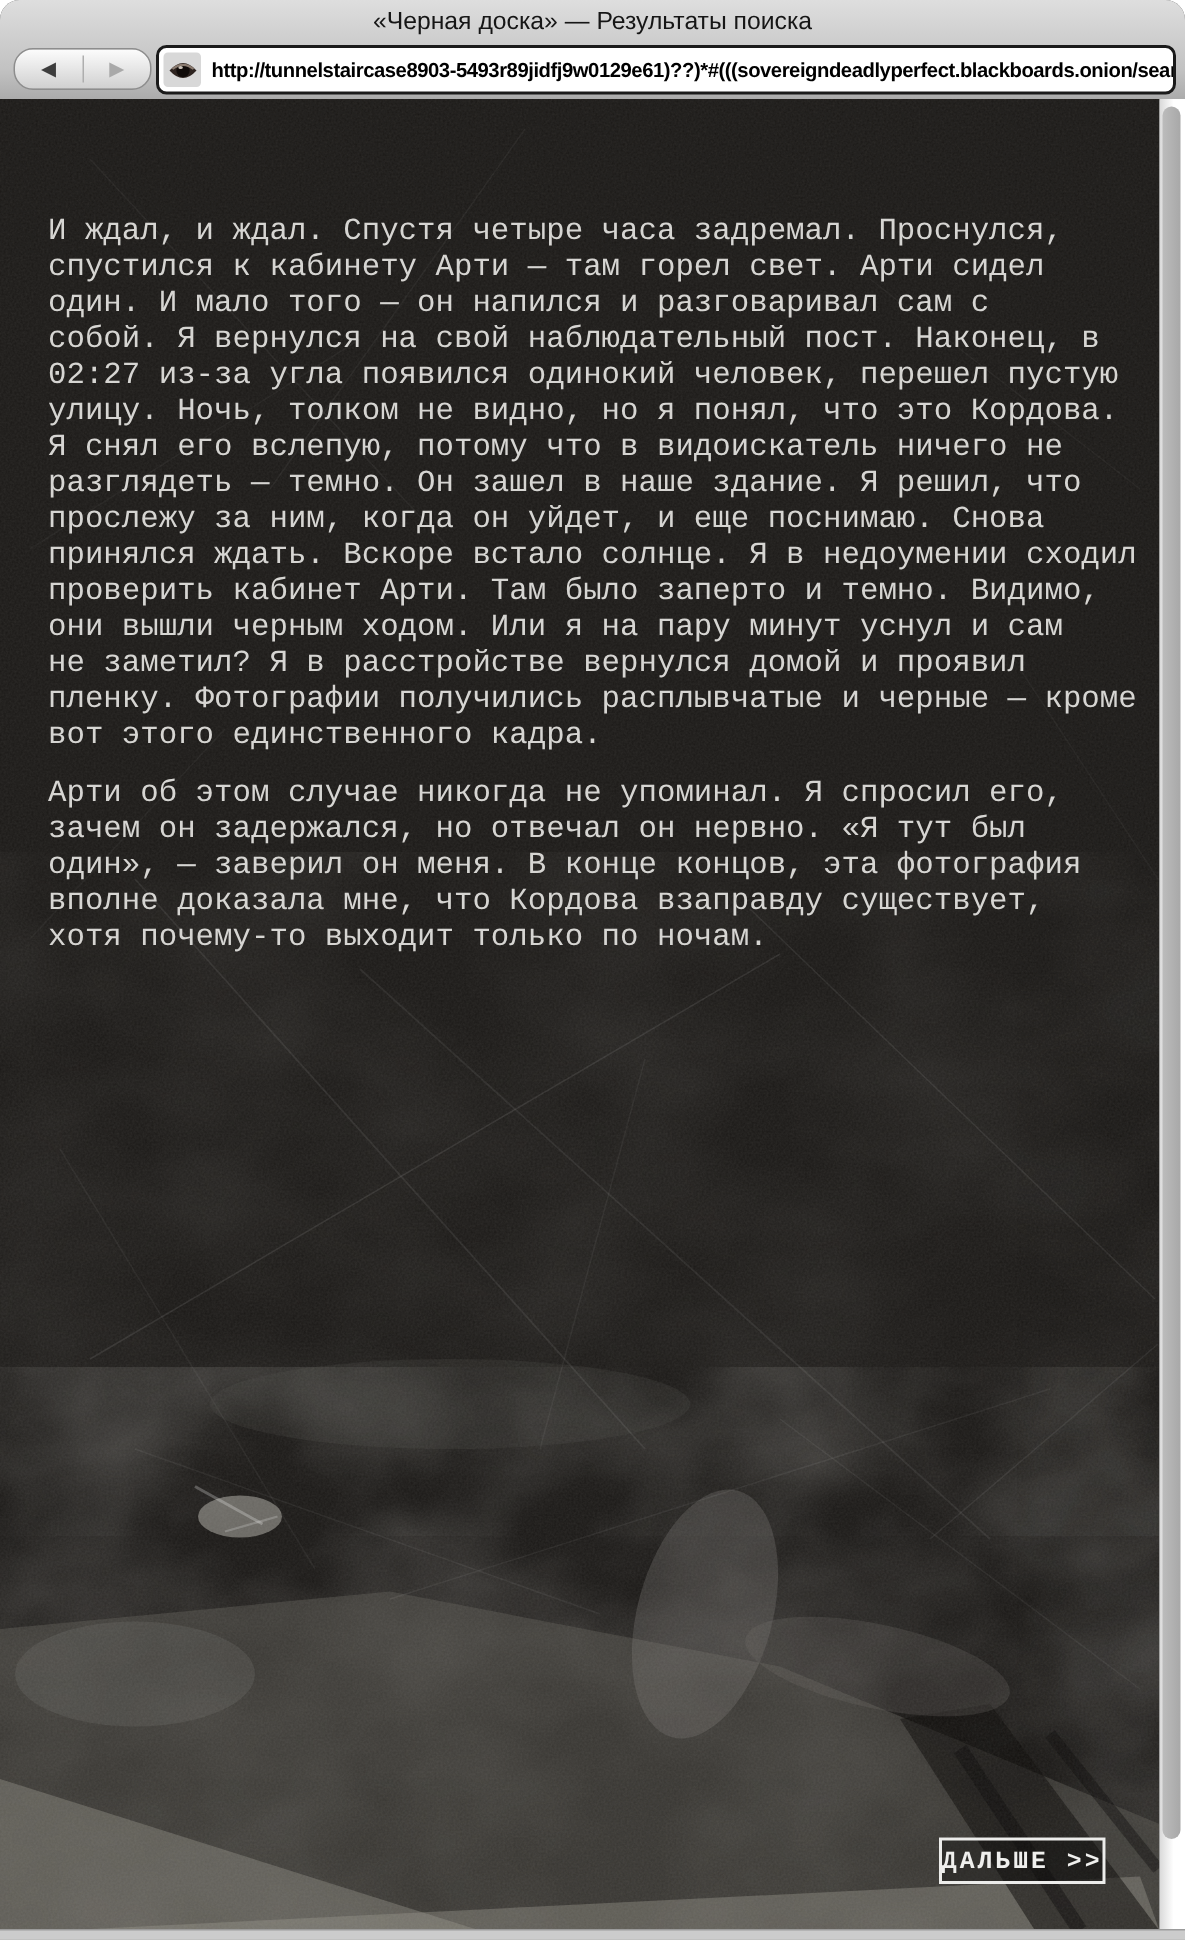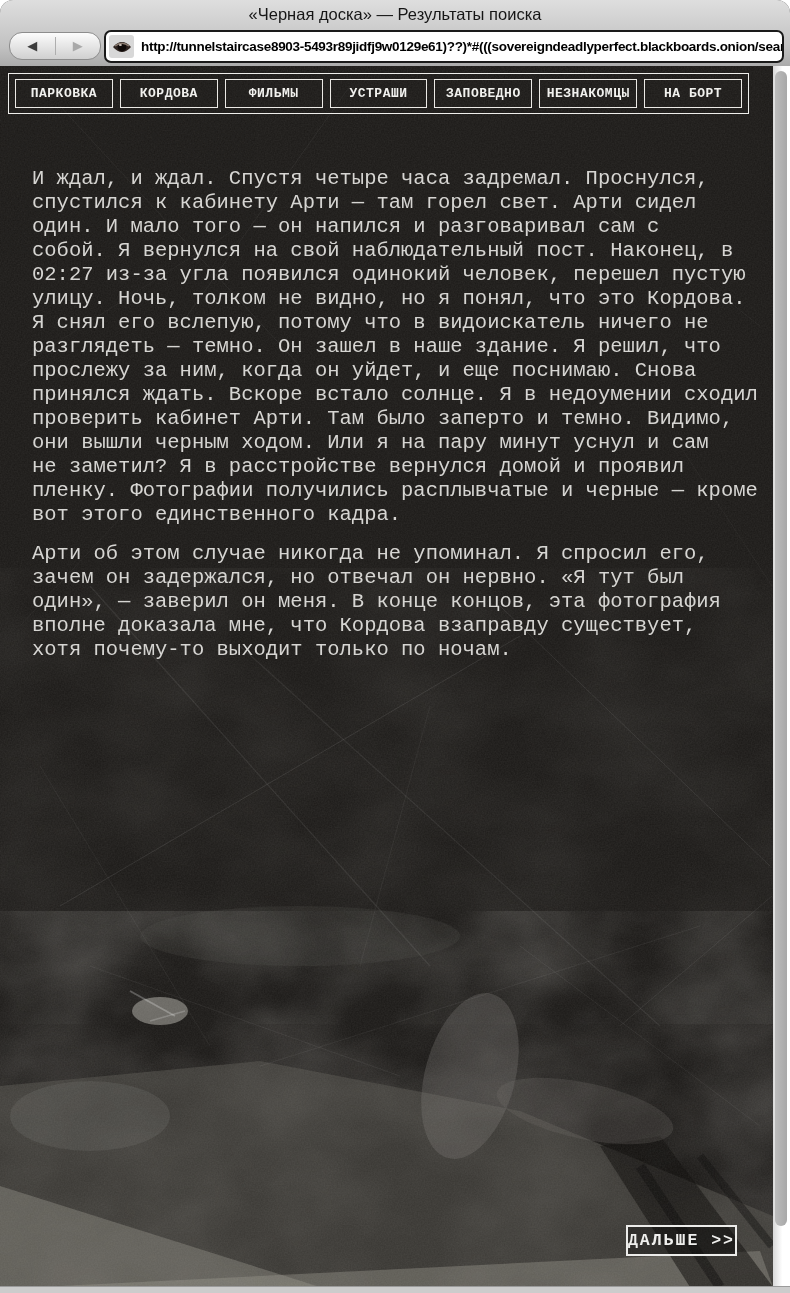--- a/index.html
+++ b/index.html
@@ -34,21 +34,21 @@
   .board{position:absolute;left:0;top:66px;width:773px;height:1221px;
          background:#1b1917;overflow:hidden;}
   .board svg.texture{position:absolute;left:0;top:0;width:100%;height:100%;}
   .navbar{position:absolute;left:8px;top:7px;width:727px;
           border:1px solid #efefec;display:flex;gap:7px;padding:5px 6px;}
   .navtab{flex:1;border:1px solid #eceae6;color:#f1f1ee;text-align:center;
           padding:6px 1px;font-family:"Liberation Mono",monospace;font-weight:bold;
           font-size:13px;letter-spacing:0.5px;white-space:nowrap;cursor:pointer;}
   .story{position:absolute;left:32px;top:77px;width:748px;
          font-family:"Liberation Mono",monospace;font-size:20.5px;line-height:24px;
-         color:#d6d5d2;margin-top:24px;}
+         color:#d6d5d2;}
   .para{white-space:pre-line;margin:0;}
   .para + .para{margin-top:15px;}
   .nextbtn{position:absolute;top:1159px;right:36px;
            border:2px solid #ececea;background:rgba(12,12,12,0.35);
            color:#efefed;font-family:"Liberation Mono",monospace;font-weight:bold;
            font-size:16.5px;letter-spacing:2px;padding:4px 0;cursor:pointer;}
   
   .scrolltrack{position:absolute;right:0;top:66px;width:17px;height:1221px;
                background:linear-gradient(to right,#d9d9d9,#ffffff 55%);}
   .scrollthumb{position:absolute;left:2px;top:5px;width:12px;height:1155px;
@@ -127,29 +127,20 @@
         <line x1="260" y1="1000" x2="700" y2="860" opacity="0.06"></line>
         <line x1="40" y1="700" x2="210" y2="980" opacity="0.05"></line>
         <line x1="430" y1="640" x2="360" y2="900" opacity="0.05"></line>
         <line x1="520" y1="880" x2="760" y2="1060" opacity="0.06"></line>
         <line x1="130" y1="925" x2="175" y2="950" opacity="0.25" stroke-width="2"></line>
         <line x1="150" y1="955" x2="185" y2="945" opacity="0.2" stroke-width="1.5"></line>
       </g>
       <rect x="0" y="0" width="773" height="1221" filter="url(#grain)" opacity="0.16"></rect>
     </svg>
 
-    <div class="navbar">
-      <div class="navtab">ПАРКОВКА</div>
-      <div class="navtab">КОРДОВА</div>
-      <div class="navtab">ФИЛЬМЫ</div>
-      <div class="navtab">УСТРАШИ</div>
-      <div class="navtab">ЗАПОВЕДНО</div>
-      <div class="navtab">НЕЗНАКОМЦЫ</div>
-      <div class="navtab">НА БОРТ</div>
-    </div>
 
     <div class="story">
       <p class="para">И ждал, и ждал. Спустя четыре часа задремал. Проснулся,
 спустился к кабинету Арти — там горел свет. Арти сидел
 один. И мало того — он напился и разговаривал сам с
 собой. Я вернулся на свой наблюдательный пост. Наконец, в
 02:27 из-за угла появился одинокий человек, перешел пустую
 улицу. Ночь, толком не видно, но я понял, что это Кордова.
 Я снял его вслепую, потому что в видоискатель ничего не
 разглядеть — темно. Он зашел в наше здание. Я решил, что

